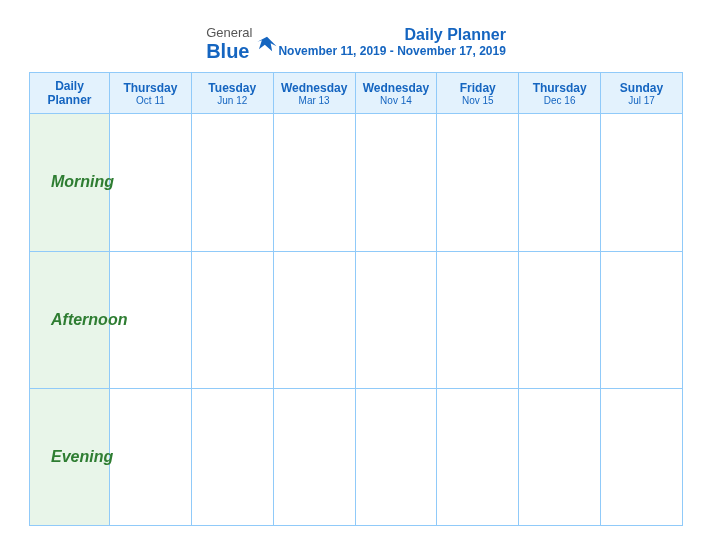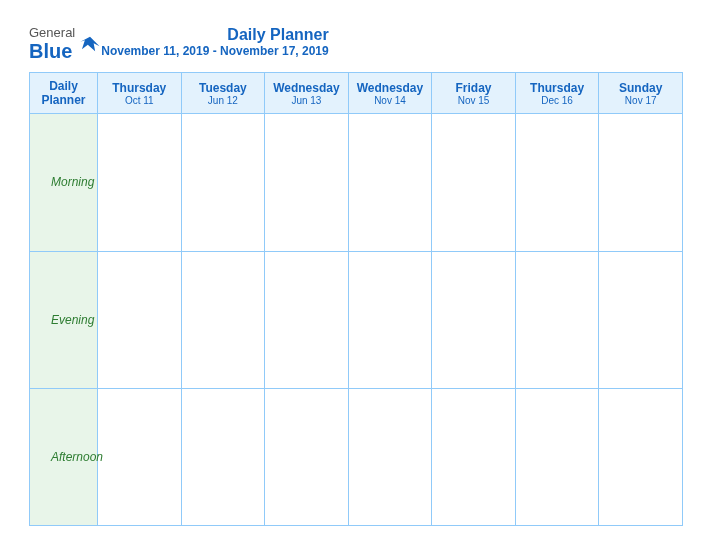--- a/index.html
+++ b/index.html
@@ -15,21 +15,21 @@
     .page {
       width: 690px;
       height: 530px;
       background: #fff;
       padding: 16px 18px 14px 18px;
       display: flex;
       flex-direction: column;
     }
     .header {
       display: flex;
-      justify-content: flex-start;
+      justify-content: center;
       align-items: flex-start;
       margin-bottom: 10px;
     }
     .logo {
       display: flex;
       align-items: center;
       gap: 4px;
     }
     .logo-text {
       display: flex;
@@ -84,22 +84,22 @@
       color: #1565C0;
     }
     .col-header-date {
       font-size: 10px;
       color: #1565C0;
       font-weight: normal;
     }
     .row-label-cell {
       background: #E8F5E9;
       color: #2E7D32;
-      font-size: 12px;
-      font-weight: normal;
+      font-size: 16px;
+      font-weight: bold;
       font-style: italic;
       width: 80px;
       padding: 6px 21px;
     }
     .calendar-table tbody tr td {
       background: #fff;
       height: 110px;
     }
     .calendar-table tbody tr td.row-label-cell {
       background: #E8F5E9;
@@ -122,77 +122,77 @@
     </div>
     <div class="title-block">
       <div class="title-main">Daily Planner</div>
       <div class="title-date">November 11, 2019 - November 17, 2019</div>
     </div>
   </div>
 
   <table class="calendar-table">
     <thead>
       <tr id="header-row">
-      <th style="width: 68px;">
+      <th style="width: 80px;">
             <div class="col-header-day" style="white-space: pre-line;">Daily
 Planner</div>
           </th>
           <th>
             <div class="col-header-day">Thursday</div>
             <div class="col-header-date">Oct 11</div>
           </th>
           <th>
             <div class="col-header-day">Tuesday</div>
             <div class="col-header-date">Jun 12</div>
           </th>
           <th>
             <div class="col-header-day">Wednesday</div>
-            <div class="col-header-date">Jun 13</div>
+            <div class="col-header-date">Mar 13</div>
           </th>
           <th>
             <div class="col-header-day">Wednesday</div>
             <div class="col-header-date">Nov 14</div>
           </th>
           <th>
             <div class="col-header-day">Friday</div>
             <div class="col-header-date">Nov 15</div>
           </th>
           <th>
             <div class="col-header-day">Thursday</div>
             <div class="col-header-date">Dec 16</div>
           </th>
           <th>
             <div class="col-header-day">Sunday</div>
-            <div class="col-header-date">Nov 17</div>
+            <div class="col-header-date">Jul 17</div>
           </th>
         </tr>
     </thead>
     <tbody id="table-body">
     <tr>
           <td class="row-label-cell">Morning</td>
           <td></td>
           <td></td>
           <td></td>
           <td></td>
           <td></td>
           <td></td>
           <td></td>
         </tr>
         <tr>
+          <td class="row-label-cell">Afternoon</td>
+          <td></td>
+          <td></td>
+          <td></td>
+          <td></td>
+          <td></td>
+          <td></td>
+          <td></td>
+        </tr>
+        <tr>
           <td class="row-label-cell">Evening</td>
-          <td></td>
-          <td></td>
-          <td></td>
-          <td></td>
-          <td></td>
-          <td></td>
-          <td></td>
-        </tr>
-        <tr>
-          <td class="row-label-cell">Afternoon</td>
           <td></td>
           <td></td>
           <td></td>
           <td></td>
           <td></td>
           <td></td>
           <td></td>
         </tr>
       </tbody>
   </table>

